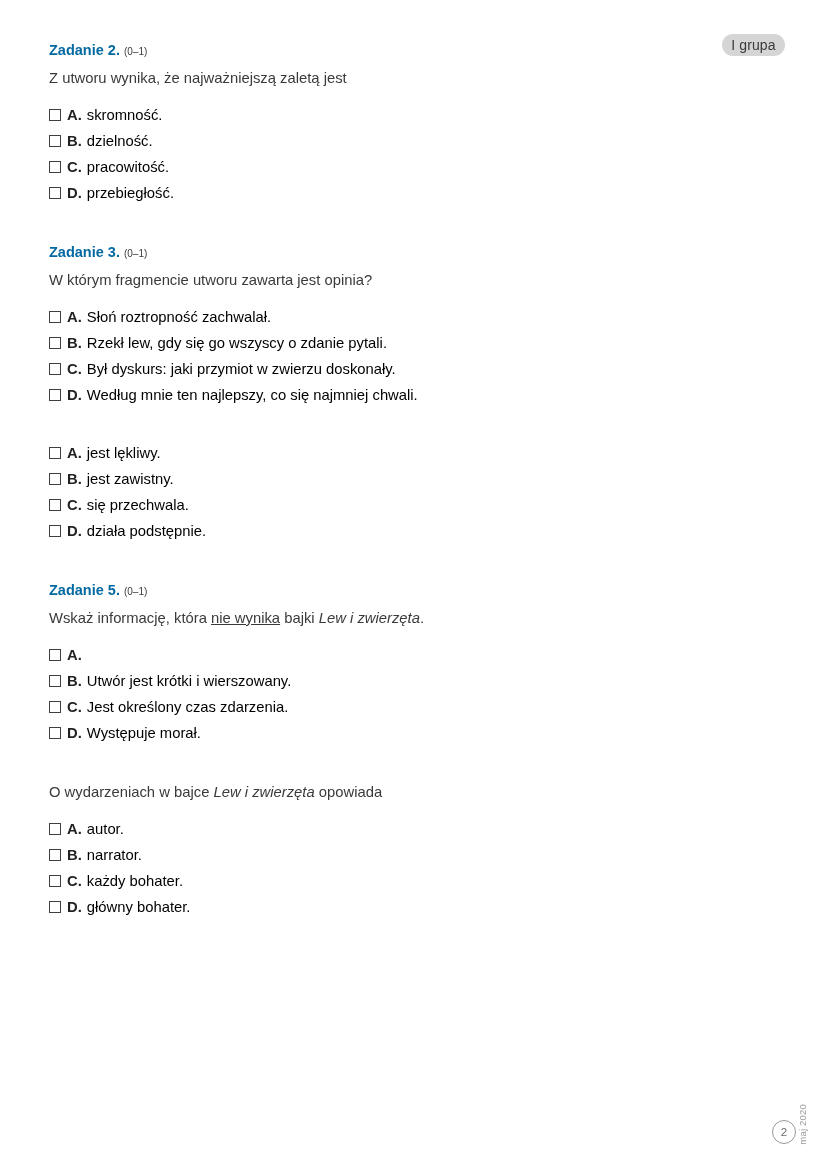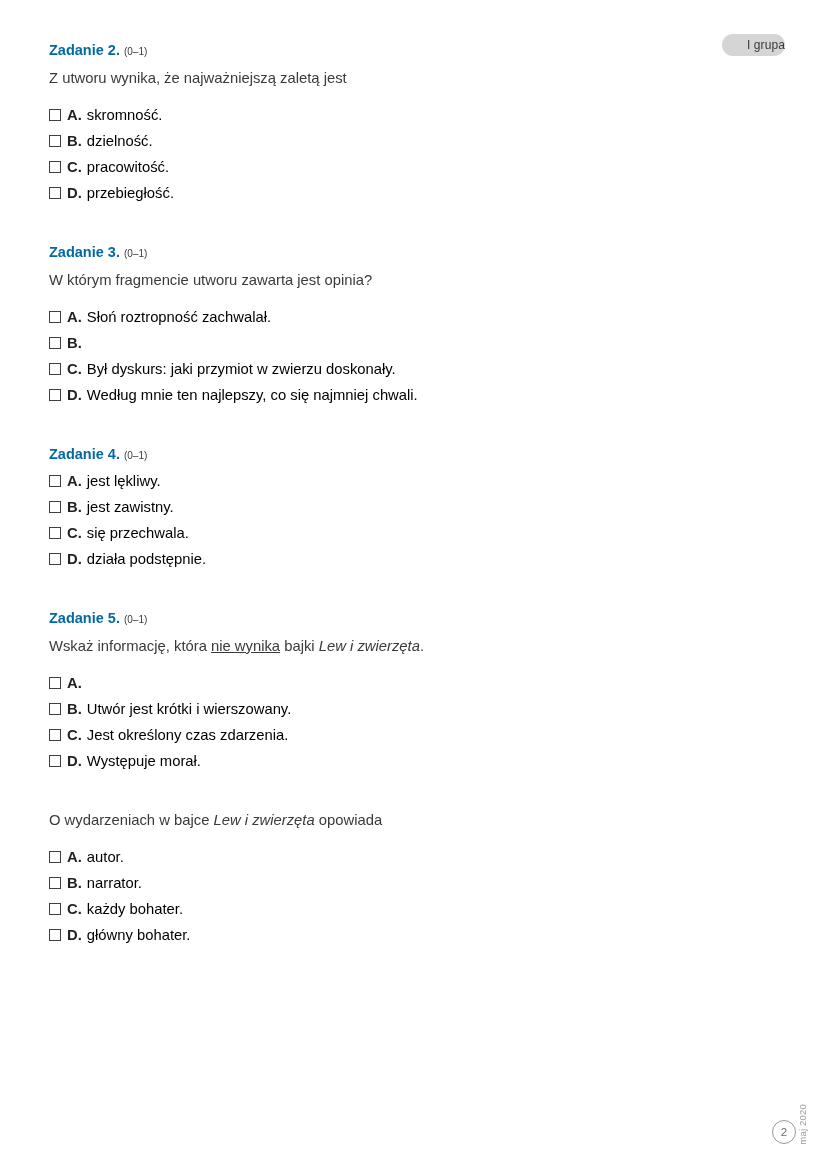--- a/index.html
+++ b/index.html
@@ -25,23 +25,23 @@
   
   .group-badge {
     position: absolute;
     top: 34px;
     left: 722px;
     width: 63px;
     height: 22px;
     border-radius: 11px;
     background: #d5d5d5;
     color: #3a3a3a;
-    font-size: 12px;
+    font-size: 14px;
     line-height: 22px;
-    text-align: right;
+    text-align: center;
     letter-spacing: 0.1px;
   }
 
   
   .content {
     position: absolute;
     left: 49px;
     top: 40px;
     width: 700px;
   }
@@ -176,35 +176,35 @@
         <div class="task-prompt"><span>W którym fragmencie utworu zawarta jest opinia?</span></div>
         <ul class="options">
           <li class="option">
             <span class="checkbox"></span>
             <span class="option-letter">A.</span>
             <span class="option-text">Słoń roztropność zachwalał.</span>
           </li>
           <li class="option">
             <span class="checkbox"></span>
             <span class="option-letter">B.</span>
+            <span class="option-text">Rzekł lew, gdy się go wszyscy o zdanie pytali.</span>
           </li>
           <li class="option">
             <span class="checkbox"></span>
             <span class="option-letter">C.</span>
             <span class="option-text">Był dyskurs: jaki przymiot w zwierzu doskonały.</span>
           </li>
           <li class="option">
             <span class="checkbox"></span>
             <span class="option-letter">D.</span>
             <span class="option-text">Według mnie ten najlepszy, co się najmniej chwali.</span>
           </li>
         </ul>
       </div>
       <div class="task">
-        <div class="task-header"><span class="task-number">Zadanie 4.</span><span class="task-points">(0–1)</span></div>
         <ul class="options">
           <li class="option">
             <span class="checkbox"></span>
             <span class="option-letter">A.</span>
             <span class="option-text">jest lękliwy.</span>
           </li>
           <li class="option">
             <span class="checkbox"></span>
             <span class="option-letter">B.</span>
             <span class="option-text">jest zawistny.</span>

